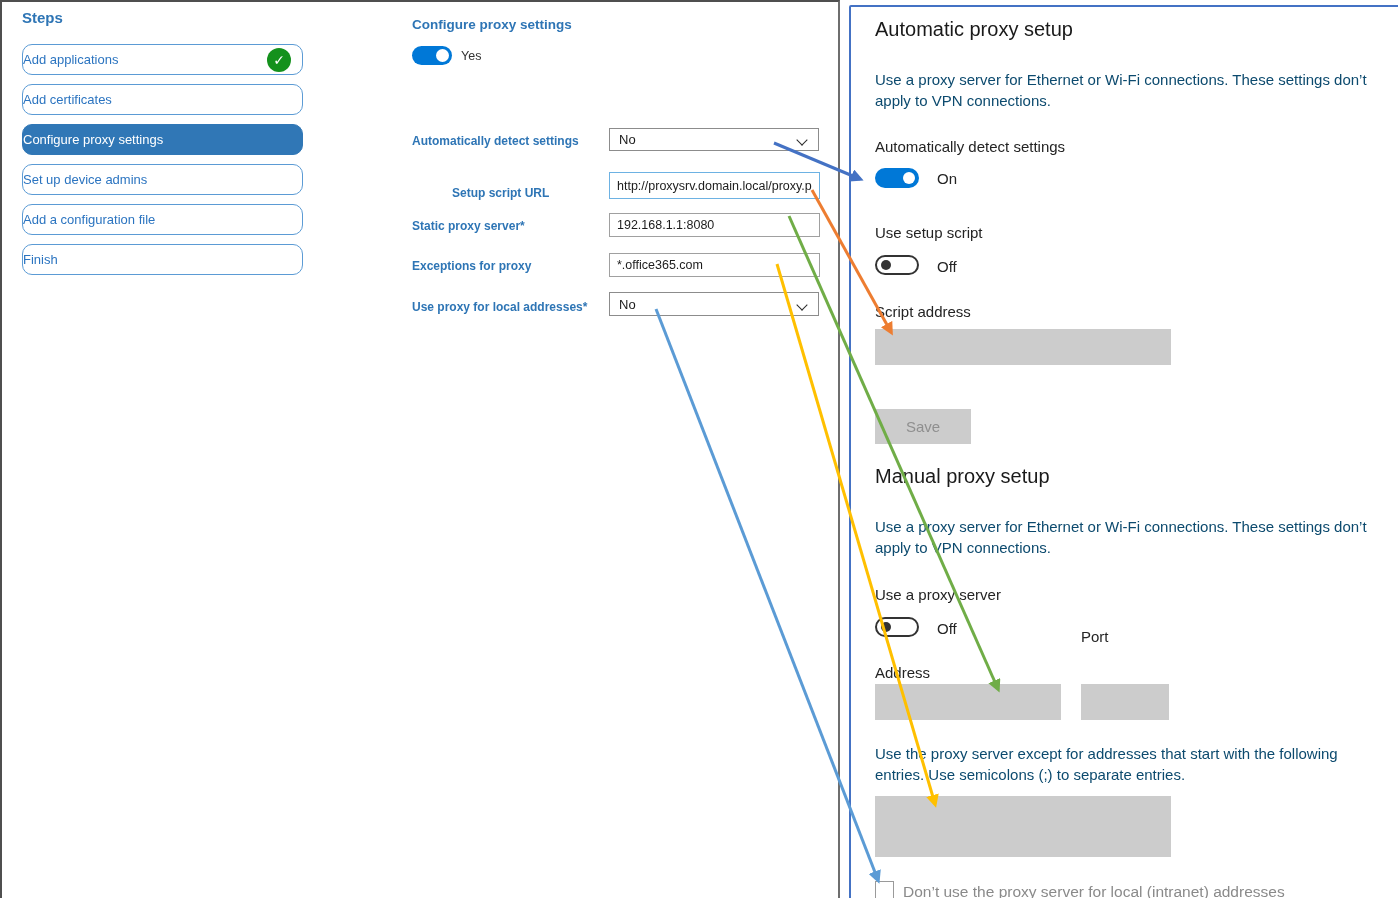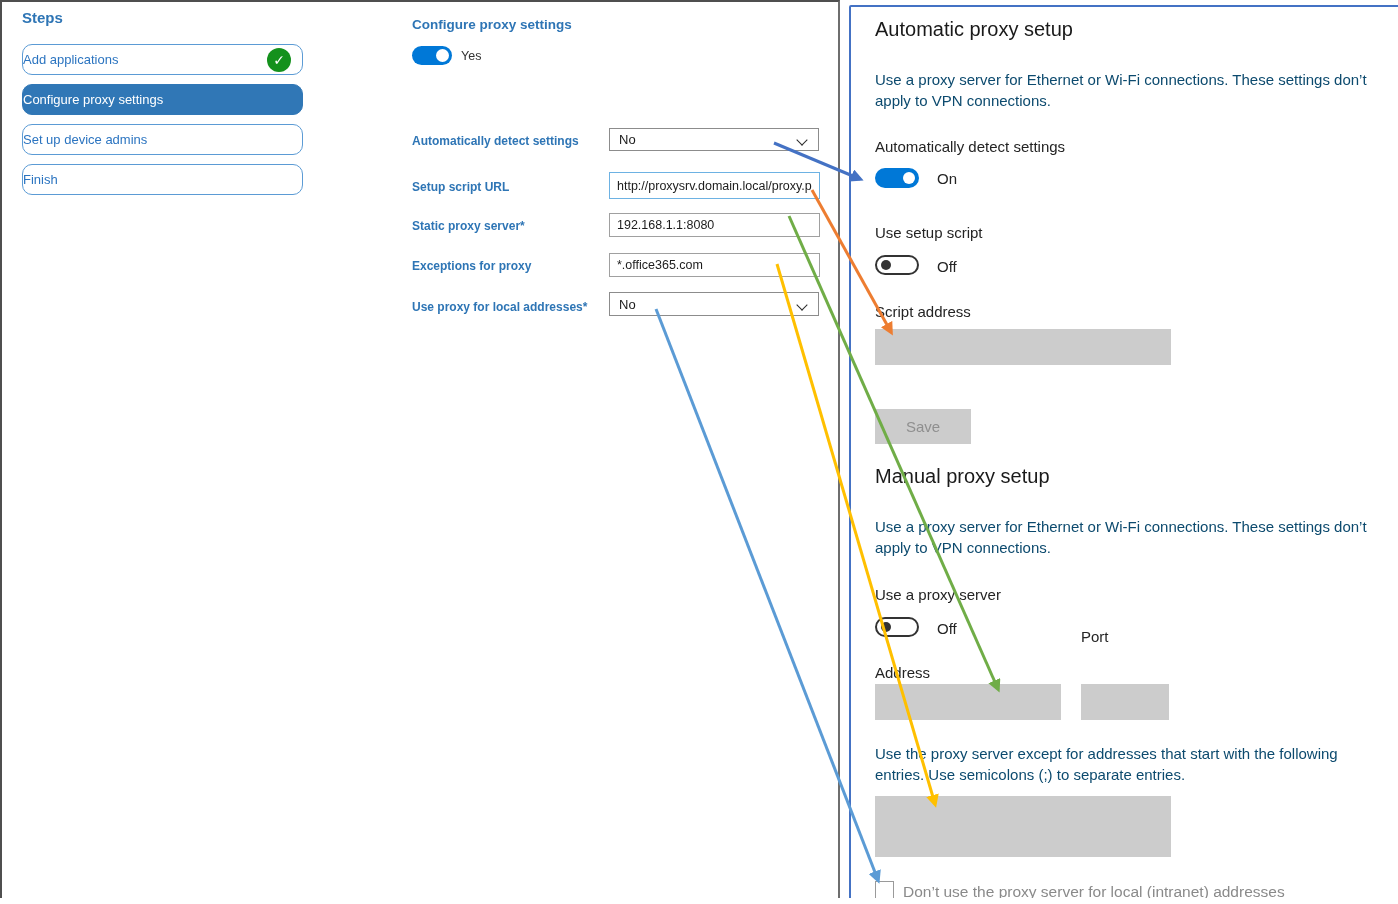--- a/index.html
+++ b/index.html
@@ -60,42 +60,48 @@
 
   <div class="wizard-frame">
 
     <div class="steps-title">Steps</div>
 
     <div class="steps-list">
       <div class="step-btn">
         <span>Add applications</span>
         <span class="check">✓</span>
       </div>
+      <div class="step-btn">
+        <span>Add certificates</span>
+      </div>
       <div class="step-btn selected">
         <span>Configure proxy settings</span>
       </div>
       <div class="step-btn">
         <span>Set up device admins</span>
+      </div>
+      <div class="step-btn">
+        <span>Add a configuration file</span>
       </div>
       <div class="step-btn">
         <span>Finish</span>
       </div>
     </div>
 
     <div class="cfg-heading">Configure proxy settings</div>
     <div class="toggle-sm"></div>
     <div class="toggle-sm-label">Yes</div>
 
     <div class="fld-label" style="top:132px;">Automatically detect settings</div>
     <div class="dropdown" style="top:126px; height:23px;">
       <span>No</span>
       <span class="chev"></span>
     </div>
 
-    <div class="fld-label" style="top:178px;">Setup script URL</div>
+    <div class="fld-label" style="top:184px;margin-left:40px;">Setup script URL</div>
     <input class="textfield focused" style="top: 170px;" value="http://proxysrv.domain.local/proxy.pa">
 
     <div class="fld-label" style="top:217px;">Static proxy server*</div>
     <input class="textfield" style="top: 211px;" value="192.168.1.1:8080">
 
     <div class="fld-label" style="top:257px;">Exceptions for proxy</div>
     <input class="textfield" style="top: 251px;" value="*.office365.com">
 
     <div class="fld-label" style="top:298px;">Use proxy for local addresses*</div>
     <div class="dropdown" style="top:290px;">

